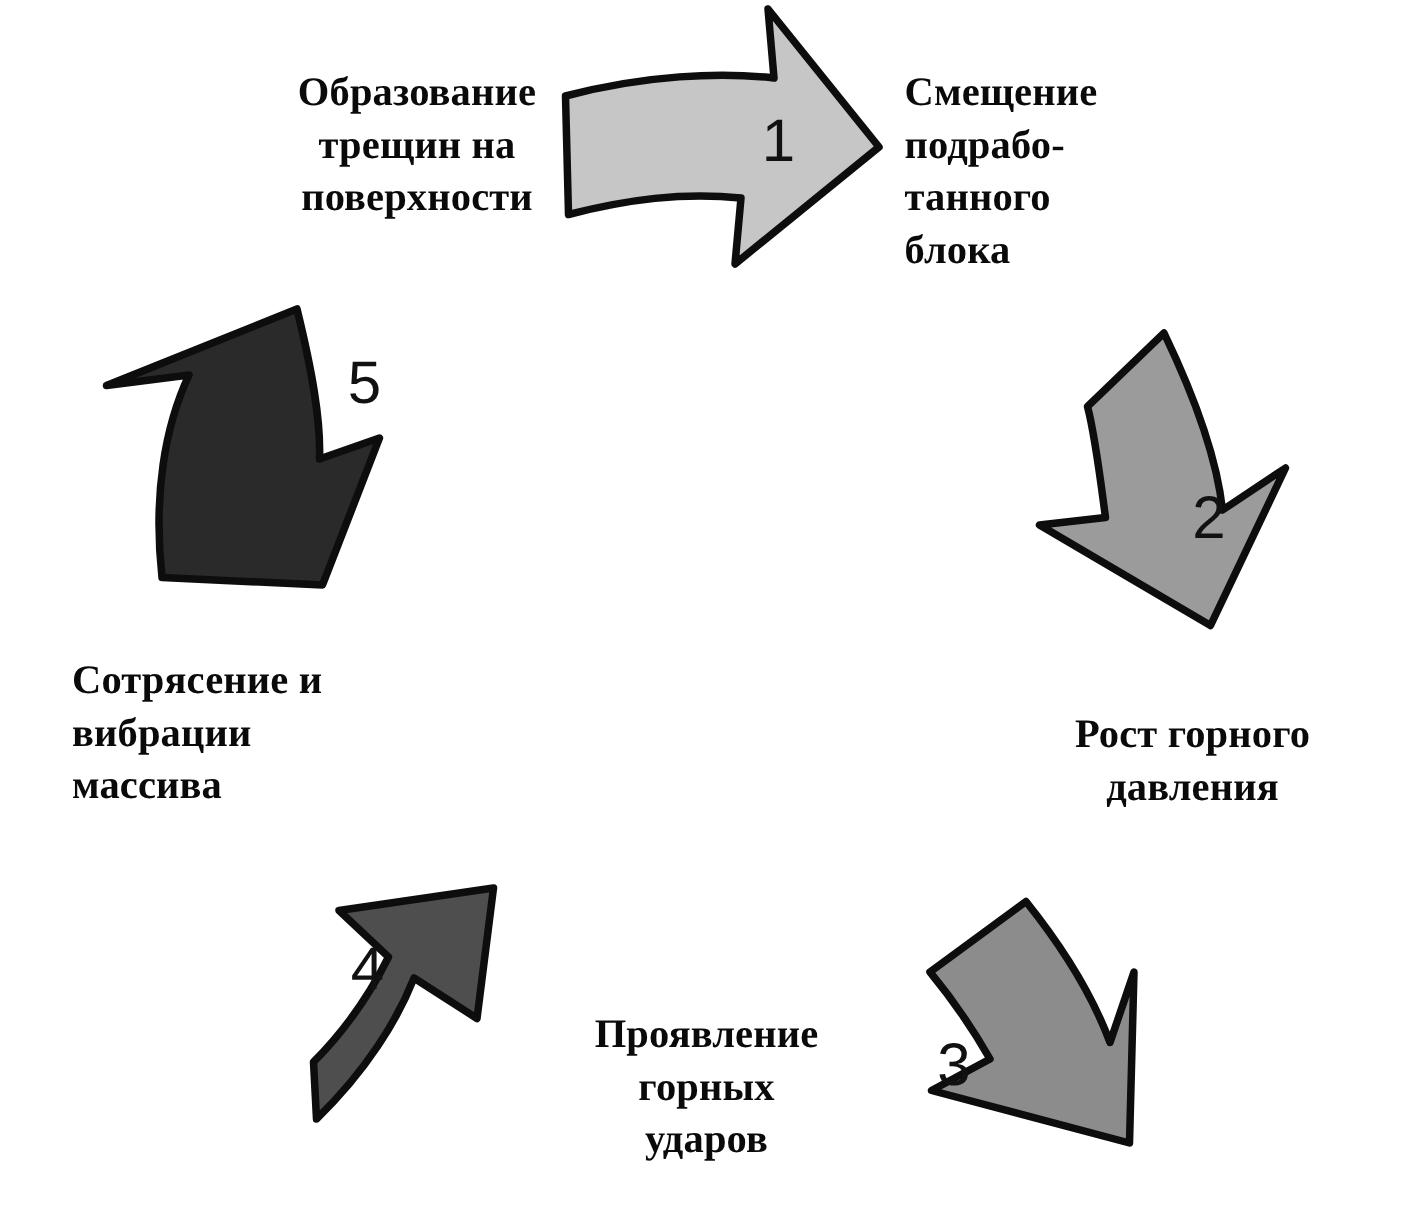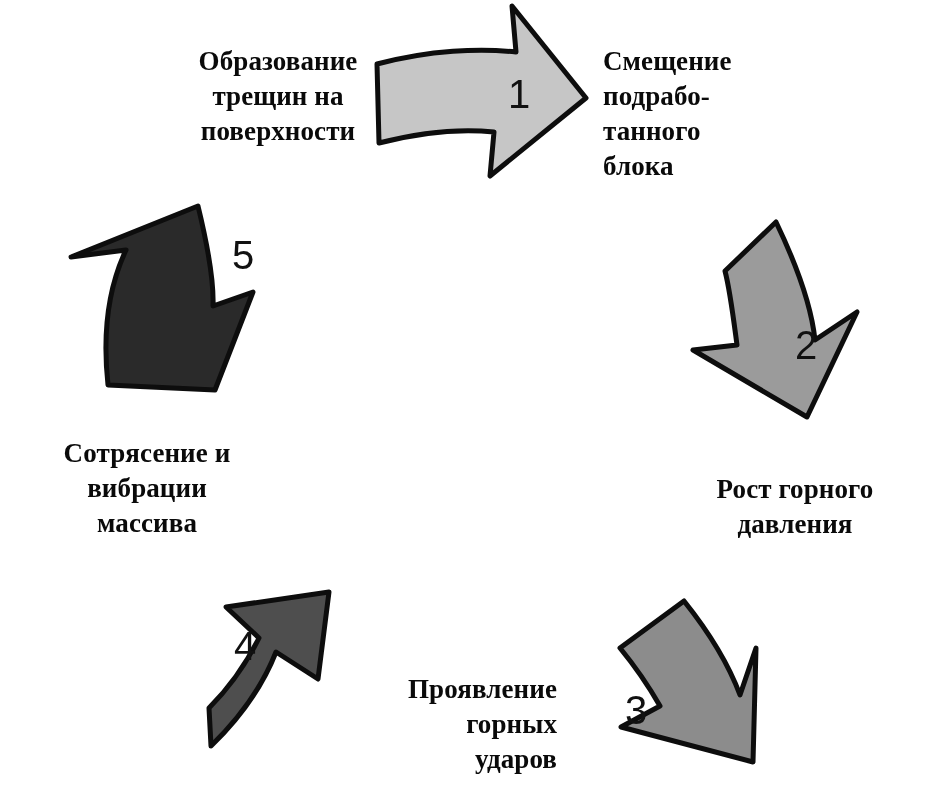--- a/index.html
+++ b/index.html
@@ -48,22 +48,22 @@
     line-height: 1.30;
     letter-spacing: 0.1px;
     white-space: pre-line;
   }
   .label.center { text-align: center; }
   .label.left   { text-align: left; }
 
   #label-cracks      { left: 182px; top: 44px;  width: 192px; text-align: center; }
   #label-block-shift { left: 603px; top: 44px;  width: 215px; text-align: left; }
   #label-pressure    { left: 690px; top: 472px; width: 210px; }
-  #label-bumps       { left: 385px; top: 672px; width: 172px; text-align: right; }
-  #label-vibration   { left: 48px;  top: 436px; width: 198px; text-align: center; }
+  #label-bumps       { left: 385px; top: 672px; width: 172px; text-align: center; }
+  #label-vibration   { left: 48px;  top: 436px; width: 198px; text-align: left; }
 </style>
 </head>
 <body>
 
 <div id="diagram-root">
 
   <svg id="cycle-svg" viewBox="0 0 945 807" xmlns="http://www.w3.org/2000/svg">
 
     <g>
       <path class="arrow-shape" fill="#c6c6c6" d="M 377,64

